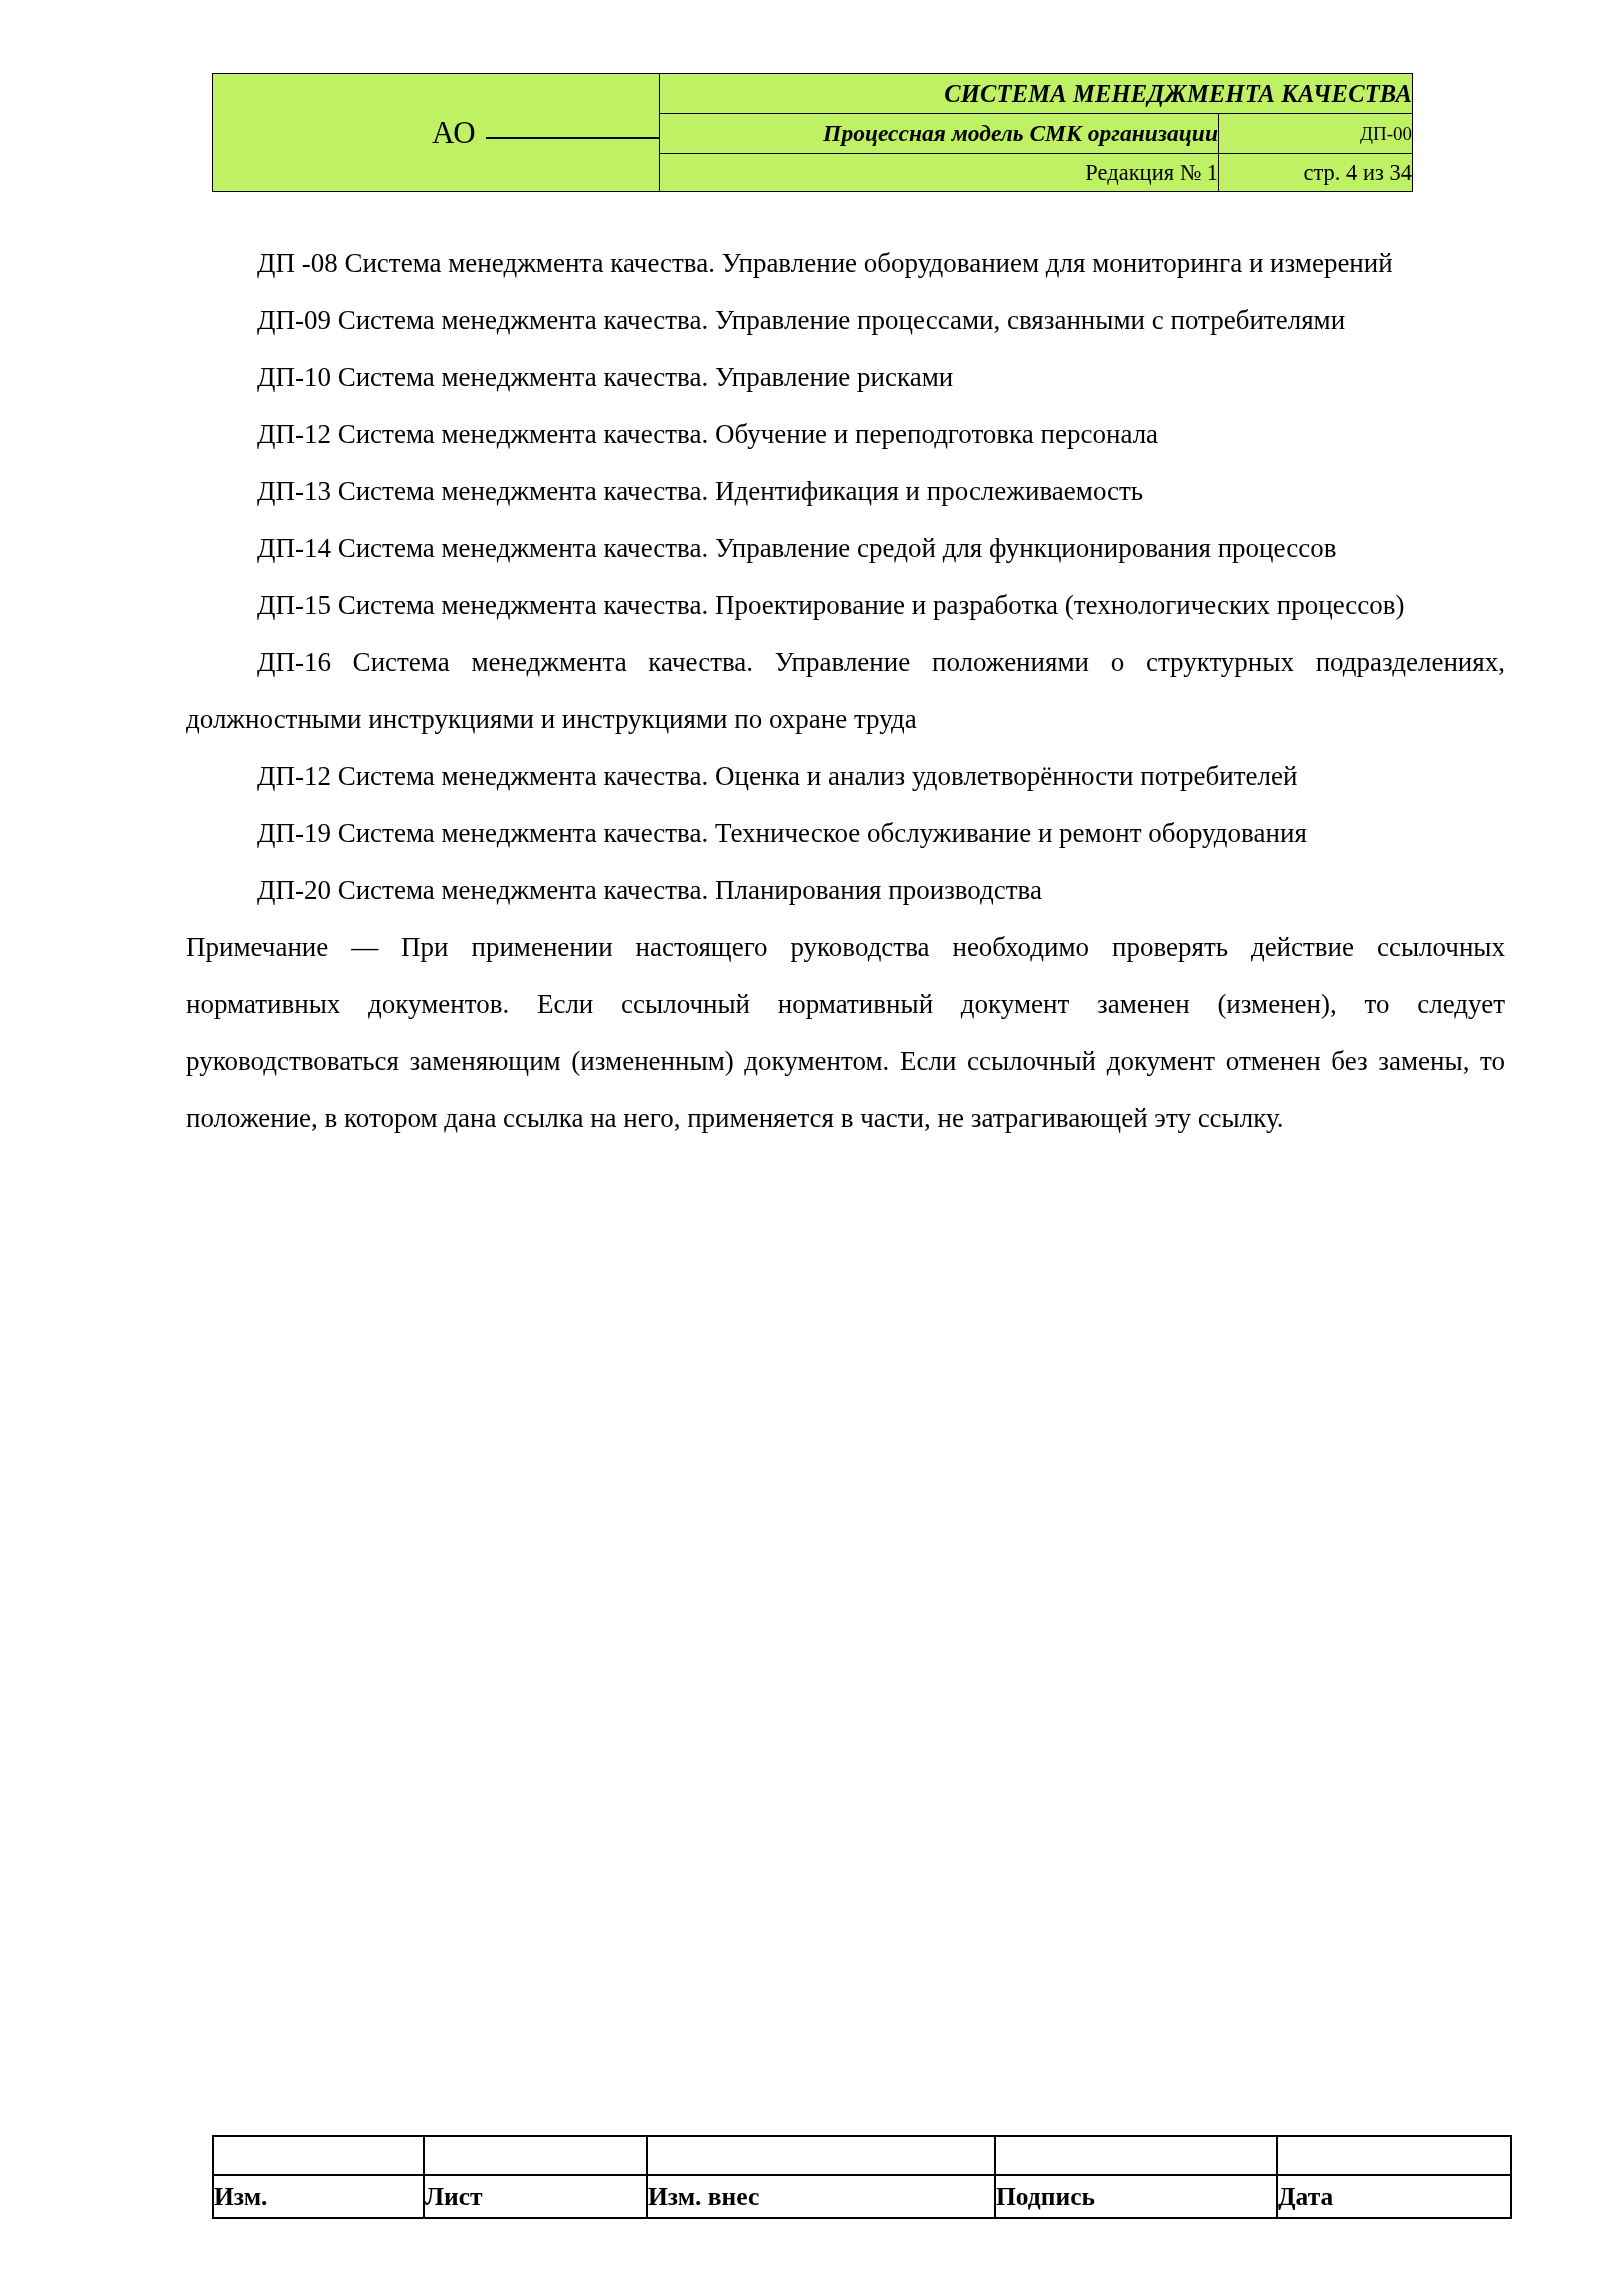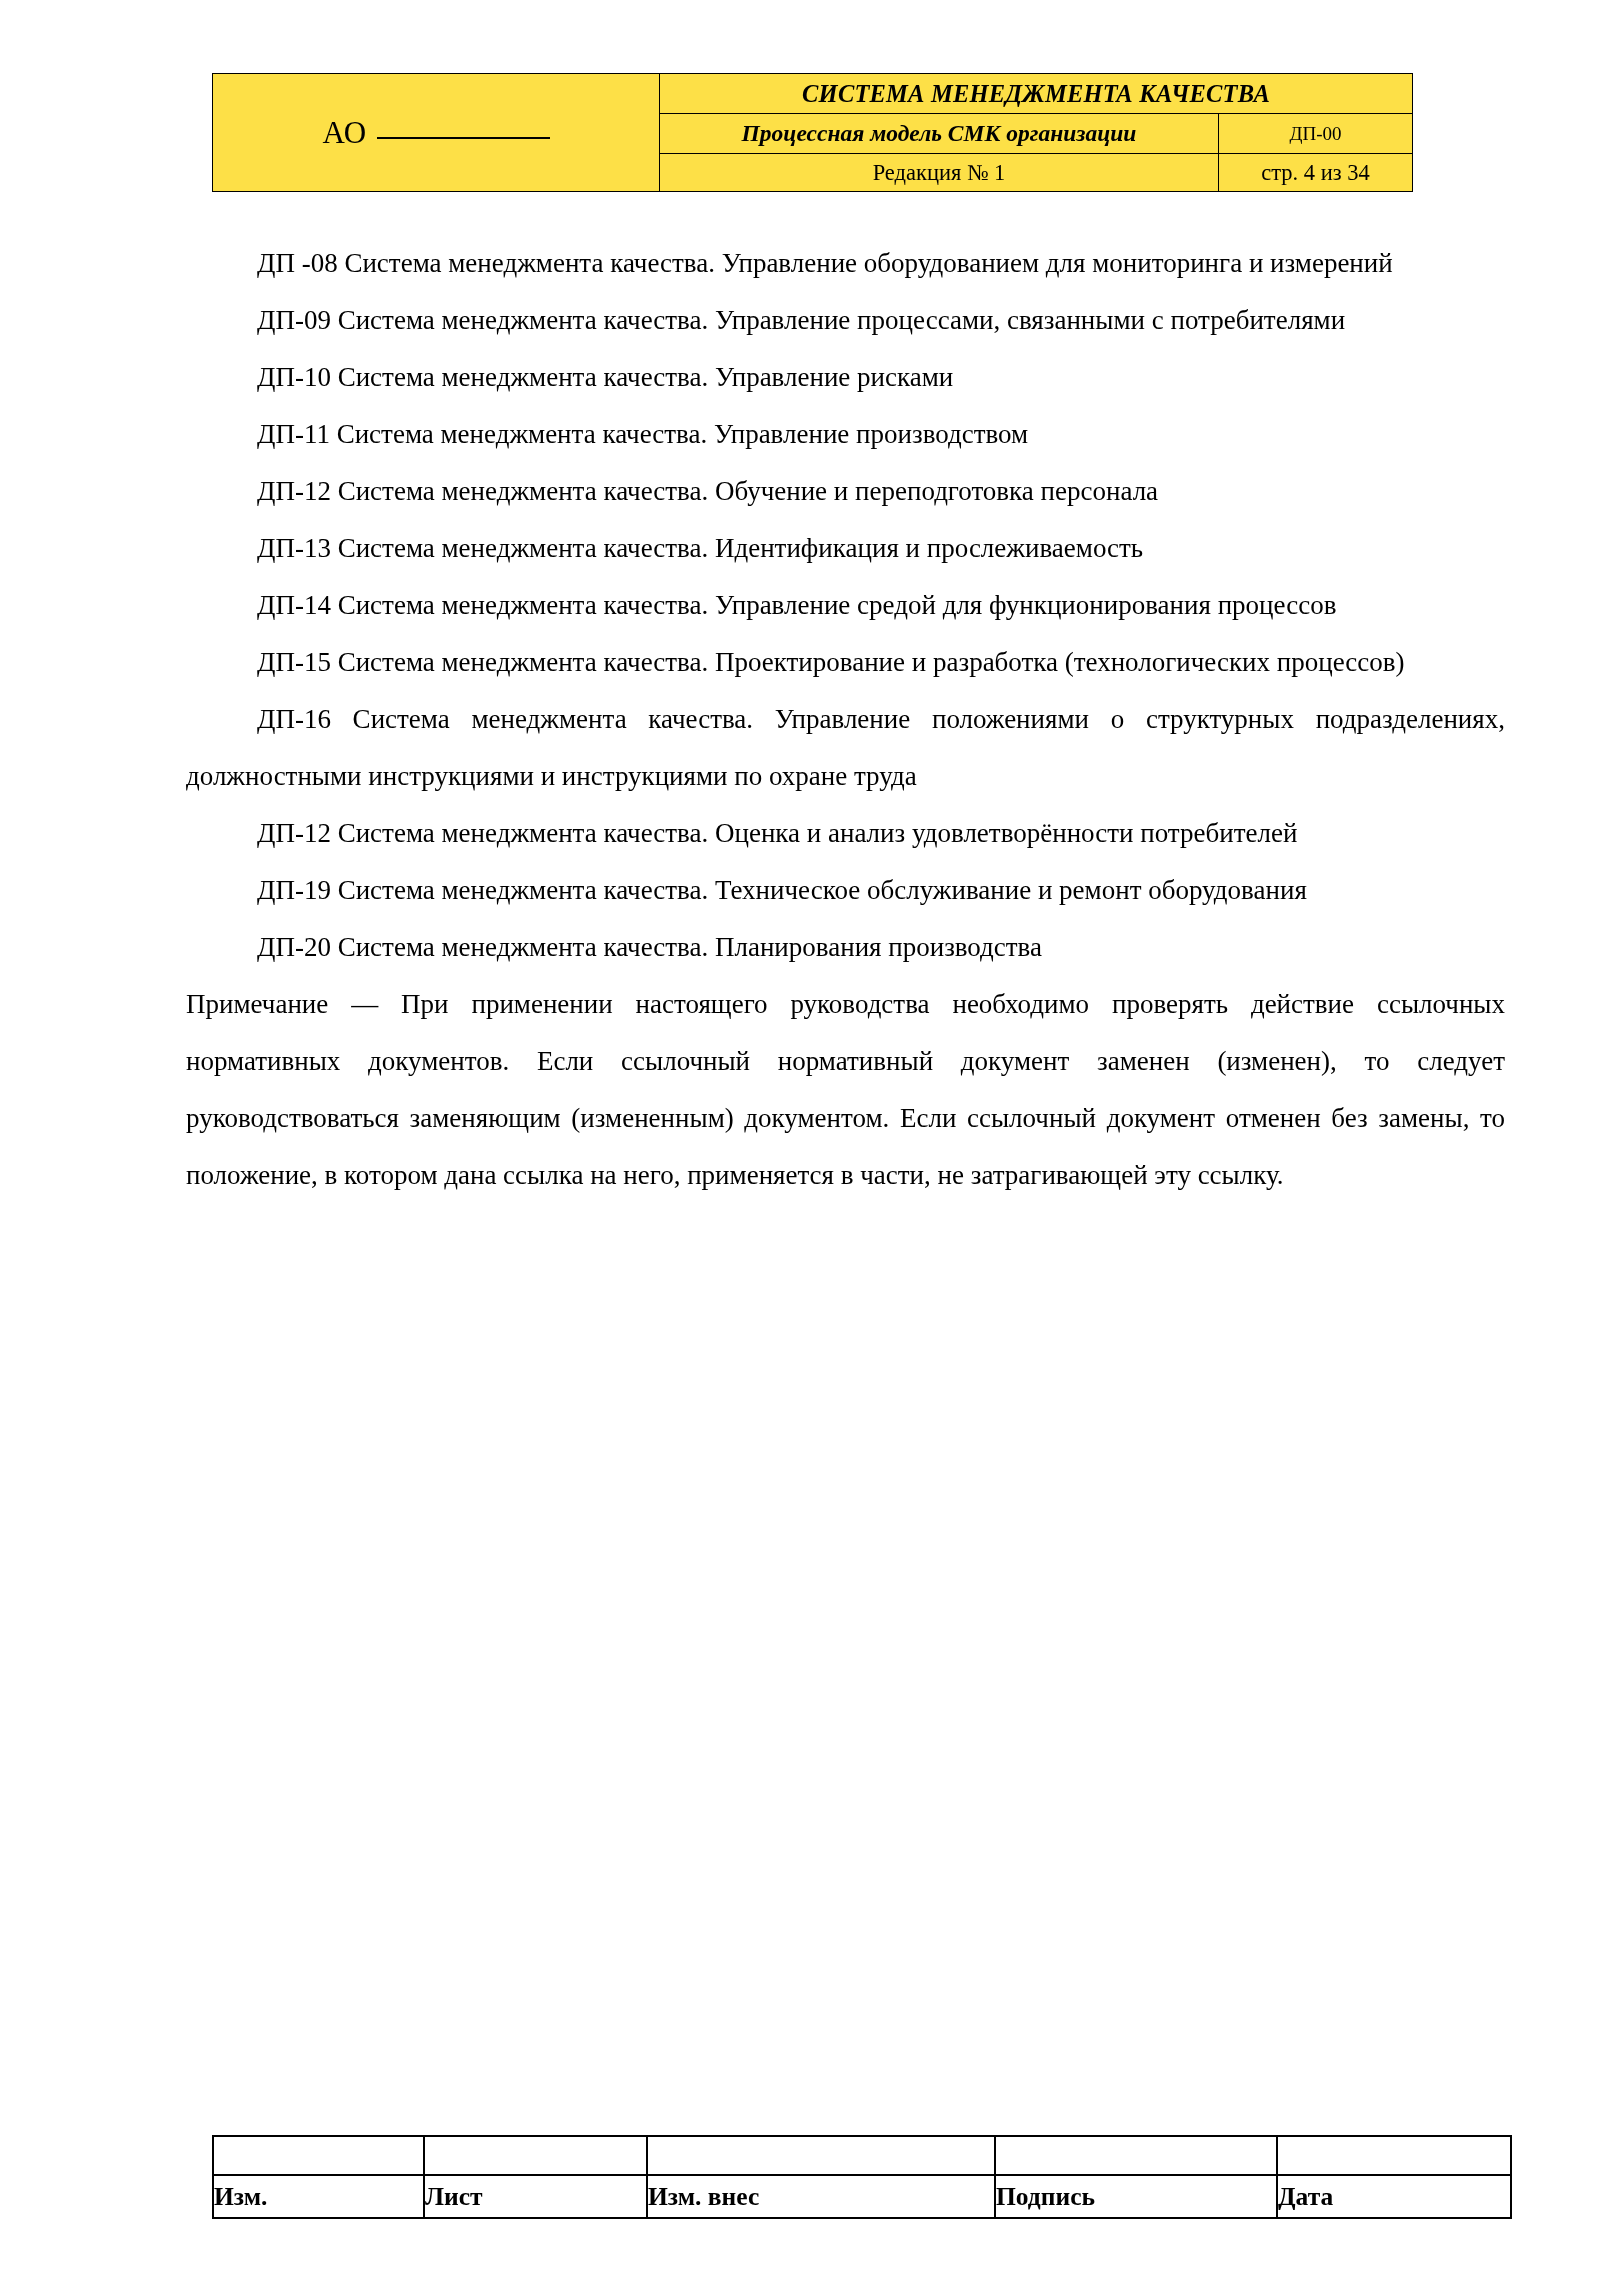--- a/index.html
+++ b/index.html
@@ -34,24 +34,24 @@
     width: 1200px;
   }
   table.header-table {
     width: 100%;
     border-collapse: collapse;
     table-layout: fixed;
     background: #e9e9e9;
   }
   table.header-table td {
     border: 1.6px solid #000000;
-    background: #fde047;
+    background: #bef264;
     padding: 0;
     vertical-align: middle;
-    text-align: center;
+    text-align: right;
   }
   .col-ao   { width: 447px; }
   .col-mid  { width: 559px; }
   .col-code { width: 194px; }
 
   .cell-ao {
     font-size: 31px;
     font-weight: 400;
     letter-spacing: 0.5px;
     padding: 0 0 0 0;
@@ -178,21 +178,20 @@
           <td class="cell-page">стр. 4 из 34</td>
         </tr>
       </tbody>
     </table>
   </div>
 
   <div class="body-text">
     <p class="para">ДП -08 Система менеджмента качества. Управление оборудованием для мониторинга и измерений</p>
     <p class="para">ДП-09 Система менеджмента качества. Управление процессами, связанными с потребителями</p>
     <p class="para">ДП-10 Система менеджмента качества. Управление рисками</p>
-    <p class="para">ДП-11 Система менеджмента качества. Управление производством</p>
     <p class="para">ДП-12 Система менеджмента качества. Обучение и переподготовка персонала</p>
     <p class="para">ДП-13 Система менеджмента качества. Идентификация и прослеживаемость</p>
     <p class="para">ДП-14 Система менеджмента качества. Управление средой для функционирования процессов</p>
     <p class="para">ДП-15 Система менеджмента качества. Проектирование и разработка (технологических процессов)</p>
     <p class="para">ДП-16 Система менеджмента качества. Управление положениями о структурных подразделениях, должностными инструкциями и инструкциями по охране труда</p>
     <p class="para">ДП-12 Система менеджмента качества. Оценка и анализ удовлетворённости потребителей</p>
     <p class="para">ДП-19 Система менеджмента качества. Техническое обслуживание и ремонт оборудования</p>
     <p class="para">ДП-20 Система менеджмента качества. Планирования производства</p>
     <p class="para noindent">Примечание — При применении настоящего руководства необходимо проверять действие ссылочных нормативных документов. Если ссылочный нормативный документ заменен (изменен), то следует руководствоваться заменяющим (измененным) документом. Если ссылочный документ отменен без замены, то положение, в котором дана ссылка на него, применяется в части, не затрагивающей эту ссылку.</p>
   </div>

